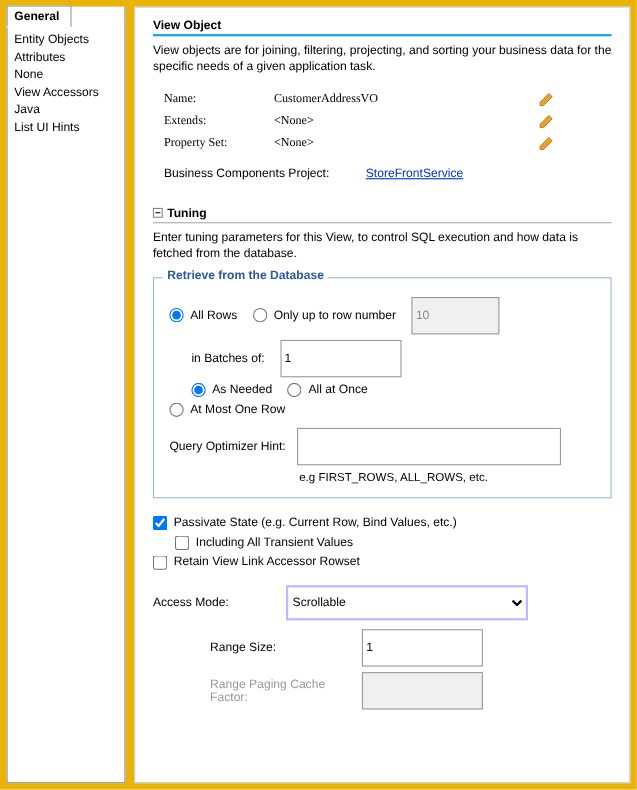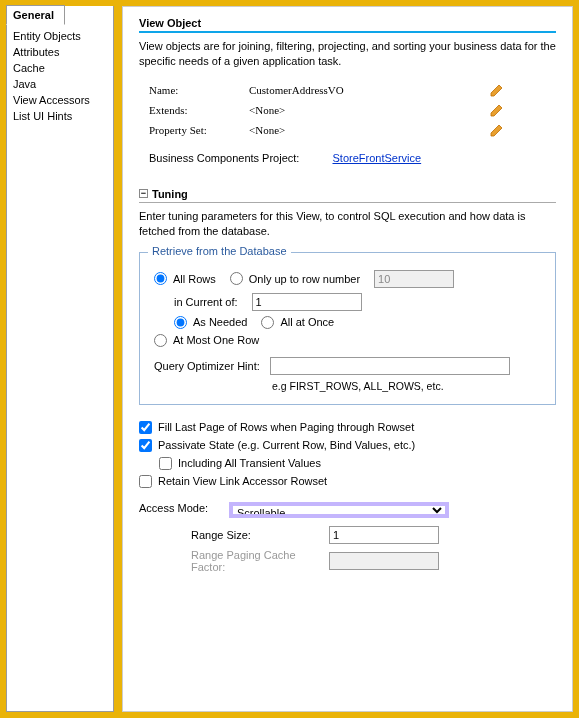--- a/index.html
+++ b/index.html
@@ -110,58 +110,60 @@
       padding: 12px 14px 12px 14px;
       position: relative;
     }
     .fieldset-legend {
       position: absolute;
       top: -8px;
       left: 8px;
       background: #fff;
       padding: 0 4px;
       color: #2a5a9e;
+      font-weight: bold;
     }
     .radio-row, .check-row, .form-row {
       display: flex;
       align-items: center;
       margin: 5px 0;
     }
     .radio-row input[type=radio], .check-row input[type=checkbox] {
       margin-right: 6px;
     }
     .indent-1 { margin-left: 20px; }
     .text-input {
       font-family: inherit;
       font-size: 11px;
       padding: 1px 3px;
       border: 1px solid #999;
-      height: 18px;
+      height: 34px;
     }
     .text-input.wide { width: 240px; }
     .text-input.med { width: 110px; }
     .text-input.sm { width: 80px; }
     .text-input:disabled { background: #f0f0f0; color: #888; }
     .hint-text {
       font-size: 10.5px;
       margin-left: 118px;
       margin-top: 2px;
     }
     .access-row {
       display: flex;
-      align-items: flex-start;
+      align-items: center;
       margin: 8px 0;
+      gap: 31px;
     }
     .access-label { width: 90px; }
     .select-box {
       font-family: inherit;
       font-size: 11px;
       width: 220px;
-      height: 16px;
-      border: 4px solid #c4b5fd;
+      height: 32px;
+      border: 2px solid #c4b5fd;
       background: #fff;
     }
     .sub-row {
       display: flex;
       align-items: center;
       margin: 5px 0 5px 20px;
     }
     .sub-label { width: 170px; padding-left: 32px; }
     .disabled-text { color: #999; }
     label { cursor: pointer; }
@@ -169,23 +171,23 @@
   </style>
 </head>
 <body>
 
 <div class="container">
   <div class="sidebar">
     <div class="sidebar-tab">General</div>
     <div class="sidebar-content">
       <div class="sidebar-item">Entity Objects</div>
       <div class="sidebar-item">Attributes</div>
-      <div class="sidebar-item">Cache</div>
+      <div class="sidebar-item">None</div>
+      <div class="sidebar-item">View Accessors</div>
       <div class="sidebar-item">Java</div>
-      <div class="sidebar-item">View Accessors</div>
       <div class="sidebar-item">List UI Hints</div>
     </div>
   </div>
 
   <div class="main">
     <div class="section-title">View Object</div>
     <div class="section-desc">View objects are for joining, filtering, projecting, and sorting your business data for the specific needs of a given application task.</div>
 
     <div class="prop-row">
       <span class="prop-label">Name:</span>
@@ -227,21 +229,21 @@
         <input type="radio" name="fetch" checked="" style="">
         <label>All Rows</label>
         <span class="gap"></span>
         <input type="radio" name="fetch" style="">
         <label>Only up to row number</label>
         <span class="gap"></span>
         <input type="text" class="text-input sm" disabled="" value="10" style="">
       </div>
 
       <div class="radio-row indent-1">
-        <label>in Current of:</label>
+        <label>in Batches of:</label>
         <span class="gap"></span>
         <input type="text" class="text-input med" value="1" style="">
       </div>
 
       <div class="radio-row indent-1">
         <input type="radio" name="batch" checked="" style="">
         <label>As Needed</label>
         <span class="gap"></span>
         <input type="radio" name="batch" style="">
         <label>All at Once</label>
@@ -253,24 +255,20 @@
       </div>
 
 
       <div class="form-row" style="margin-top:10px;">
         <label style="width:116px;">Query Optimizer Hint:</label>
         <input type="text" class="text-input wide" value="" style="">
       </div>
       <div class="hint-text">e.g FIRST_ROWS, ALL_ROWS, etc.</div>
     </div>
 
-    <div class="check-row">
-      <input type="checkbox" checked="" style="">
-      <label>Fill Last Page of Rows when Paging through Rowset</label>
-    </div>
     <div class="check-row">
       <input type="checkbox" checked="" style="">
       <label>Passivate State (e.g. Current Row, Bind Values, etc.)</label>
     </div>
     <div class="check-row indent-1">
       <input type="checkbox" style="">
       <label>Including All Transient Values</label>
     </div>
     <div class="check-row">
       <input type="checkbox" style="">

